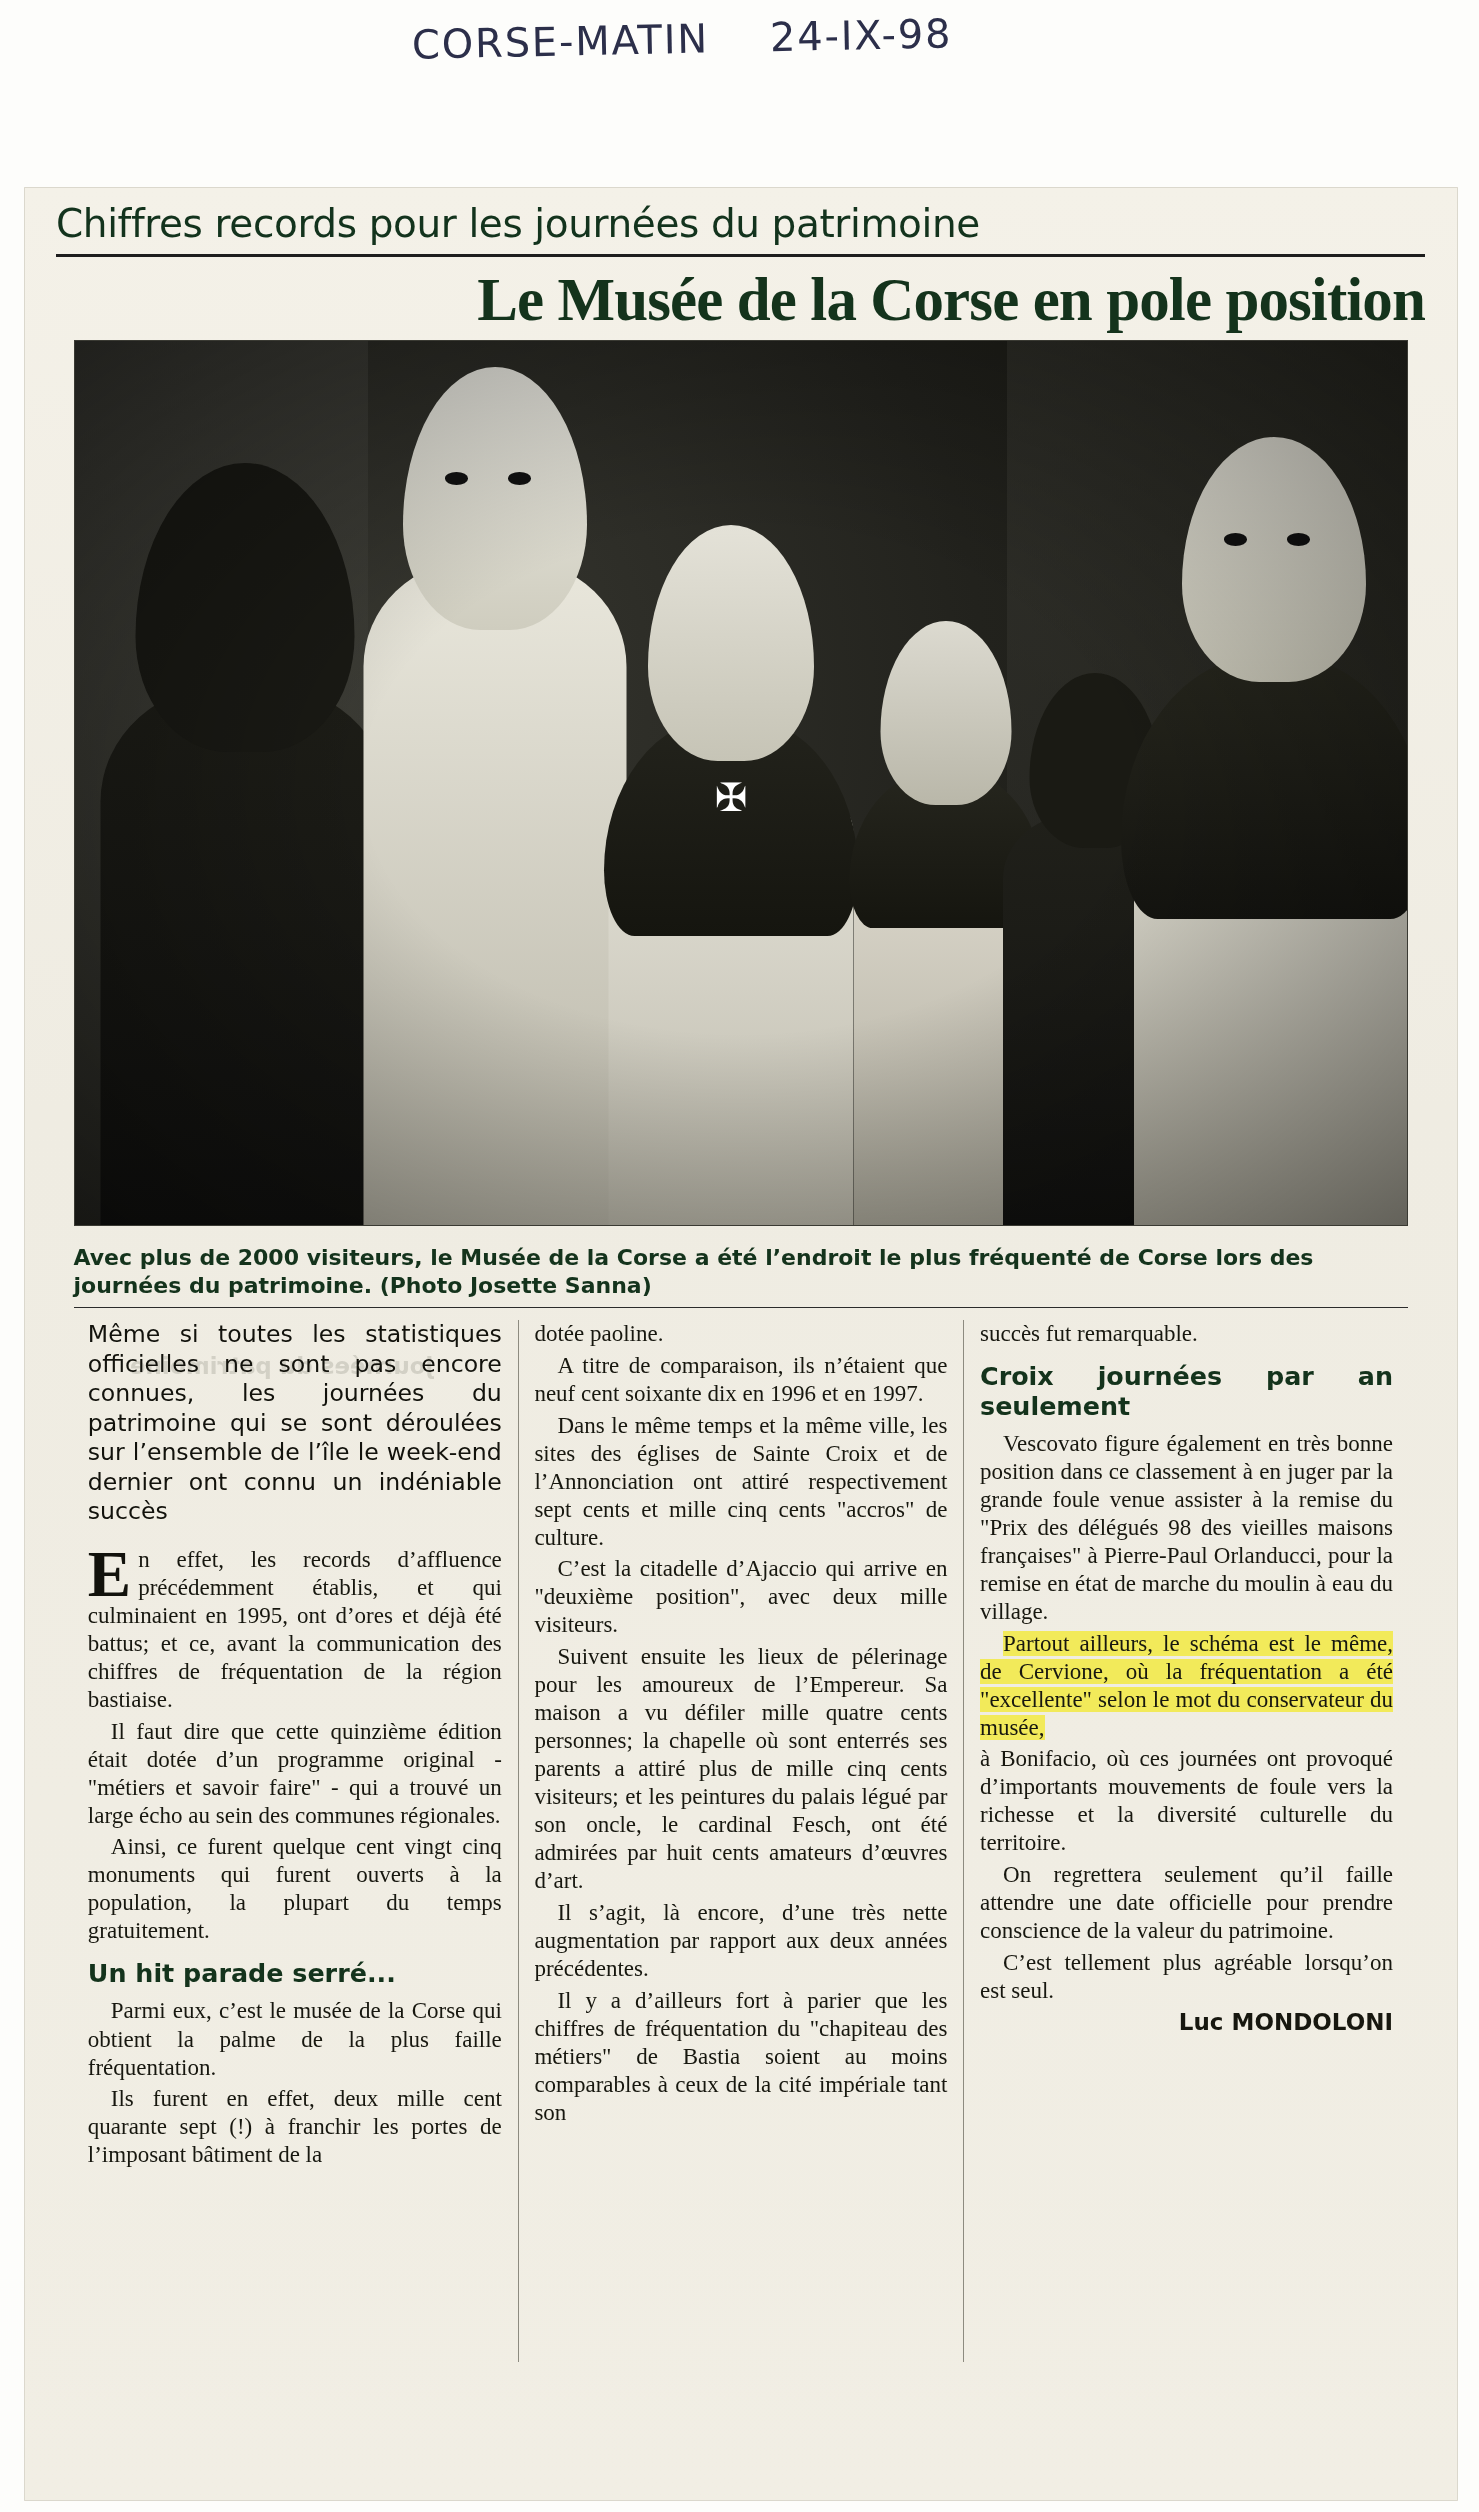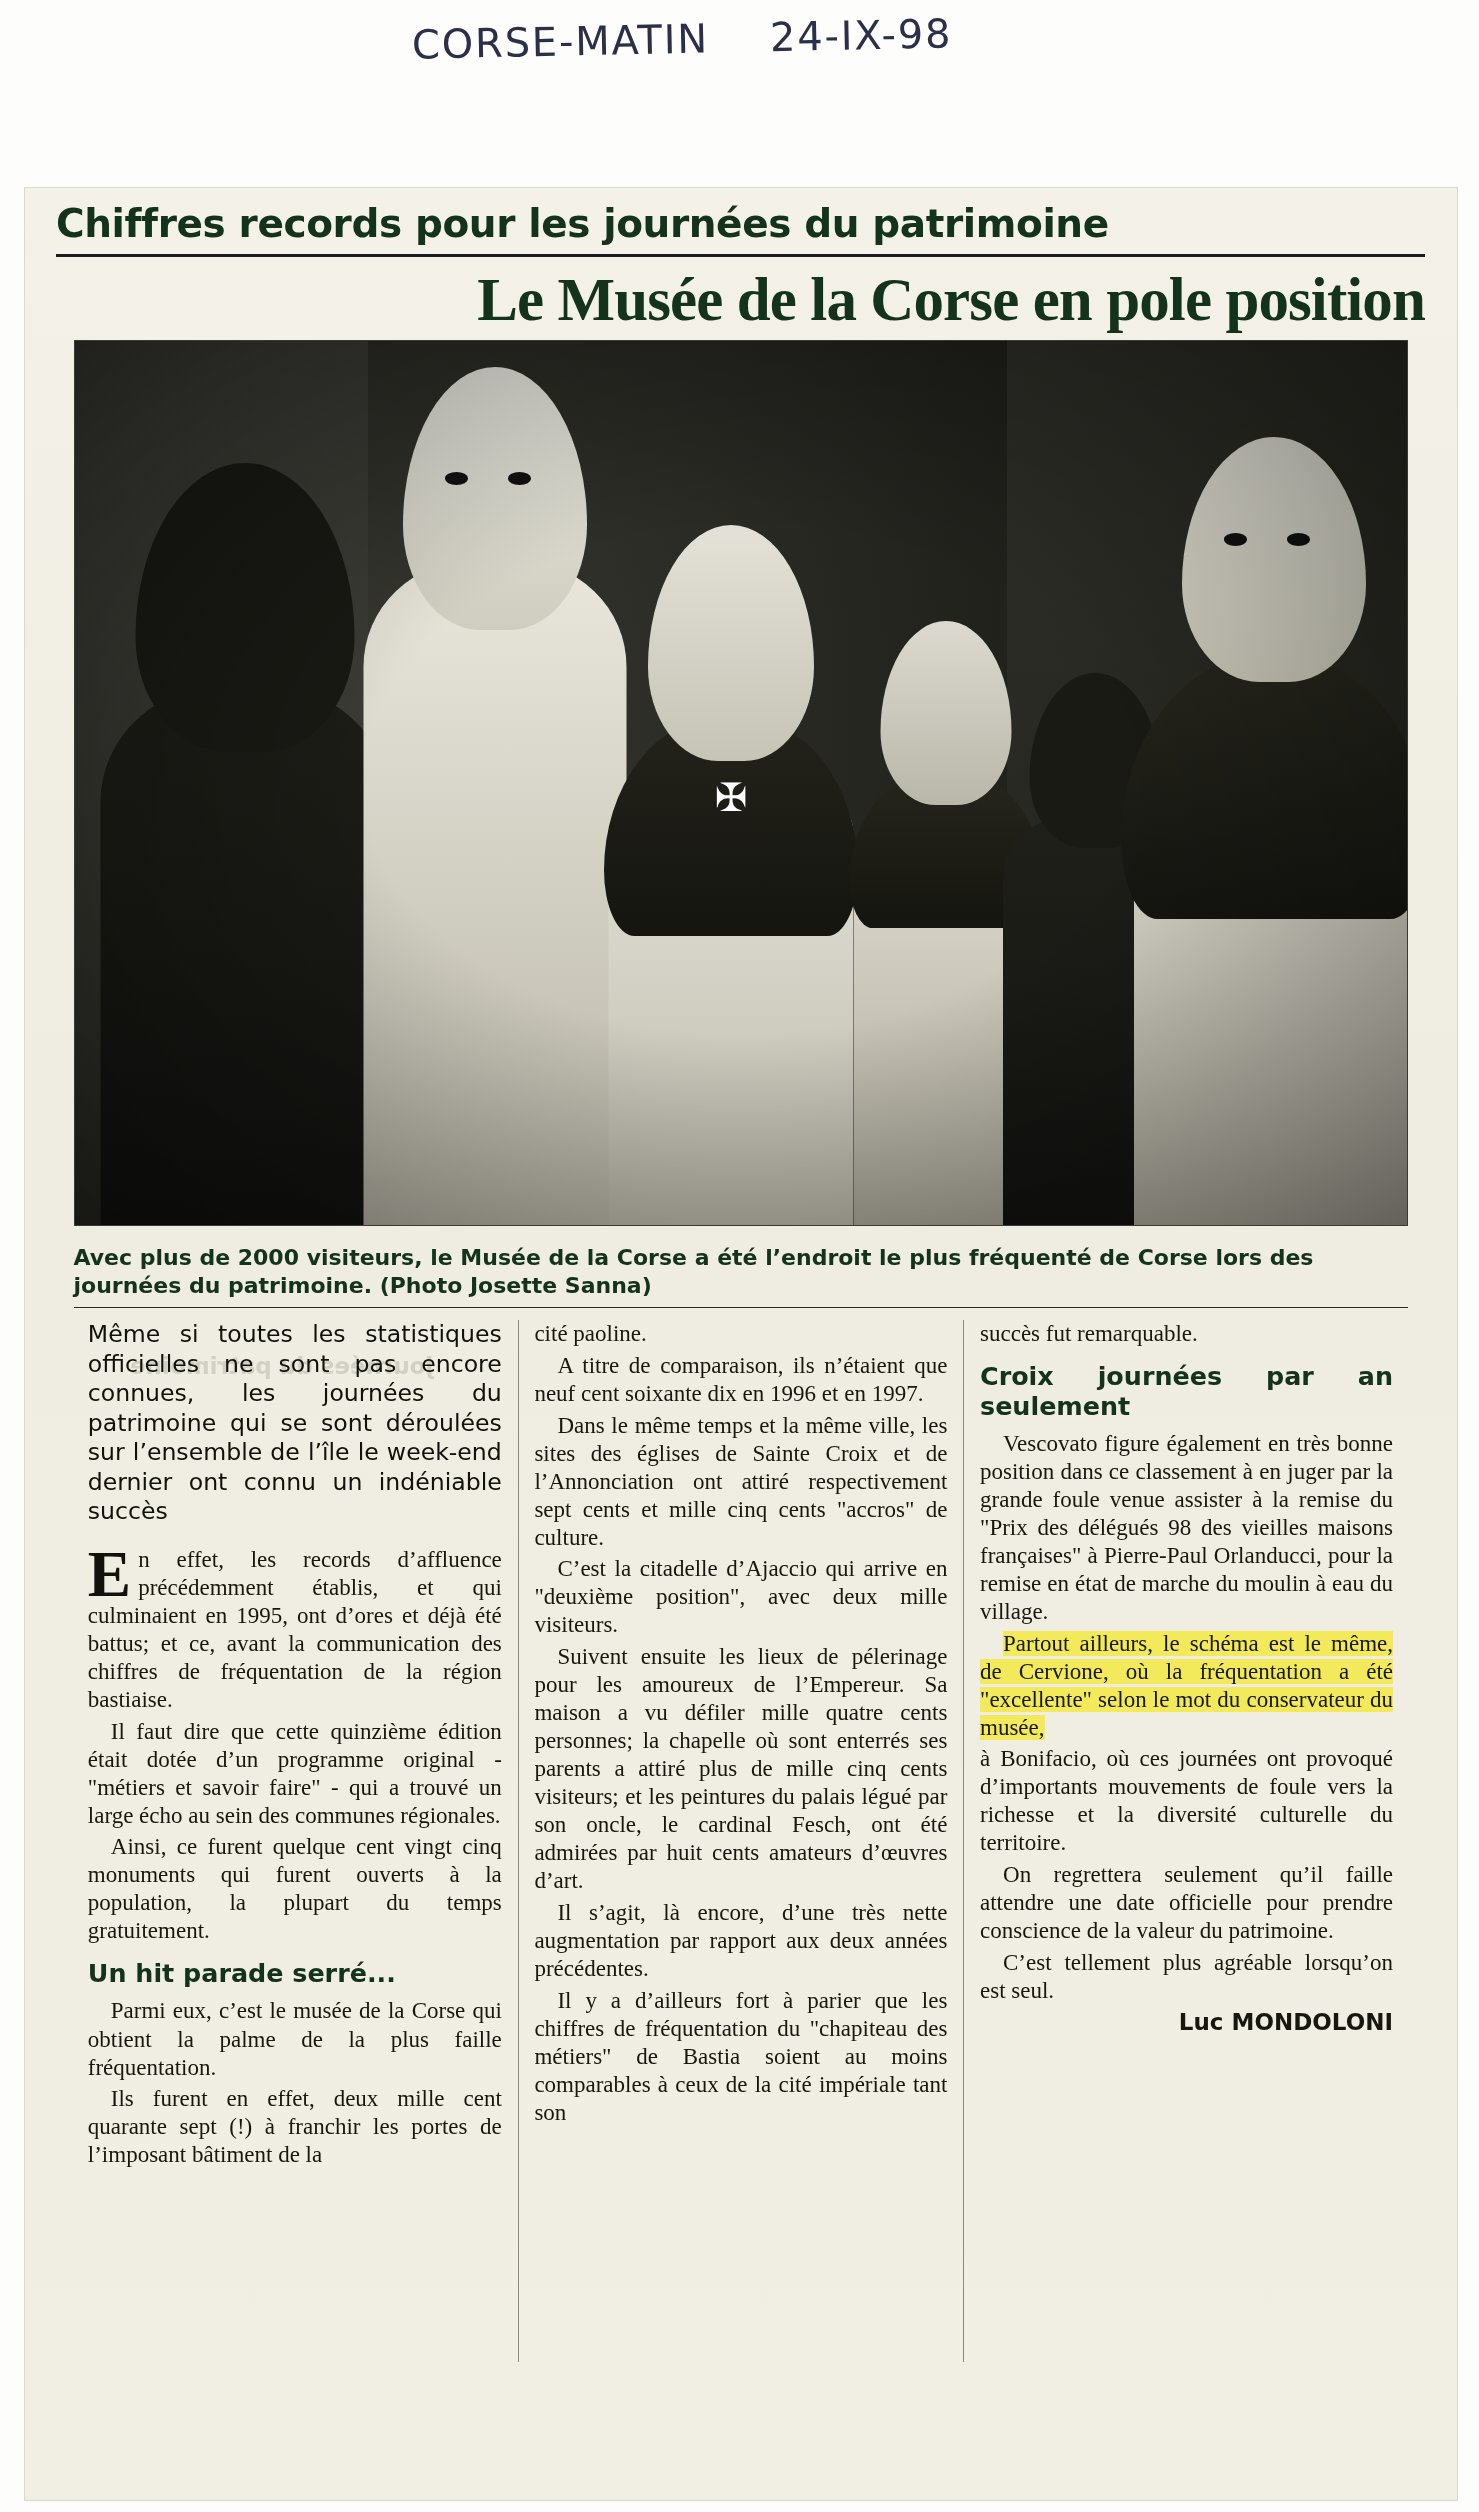--- a/index.html
+++ b/index.html
@@ -40,21 +40,21 @@
   .clip-inner{
     position:absolute;
     top:0;left:0;right:0;bottom:0;
     padding:0 17.5px;
     background:
       linear-gradient(180deg,#f4f1e8 0%,#efece2 40%,#f1eee4 100%);
   }
   .kicker{
     margin:15.8px 14px 0 14px;
     font-family:"DejaVu Sans", sans-serif;
-    font-weight:bold;
+    font-weight:normal;
     font-size:39px;
     color:#13331d;
     letter-spacing:-0.4px;
     line-height:1.05;
     border-bottom:3.5px solid #1d1d1d;
     padding-bottom:8.8px;
   }
   .headline{
     margin:12.3px 14px 10.5px 14px;
     font-family:"Liberation Serif", serif;
@@ -332,21 +332,21 @@
             <span class="dropcap">E</span><span>n effet, les records d’affluence précédemment établis, et qui culminaient en 1995, ont d’ores et déjà été battus; et ce, avant la communication des chiffres de fréquentation de la région bastiaise.</span>
           </p>
           <p>Il faut dire que cette quinzième édition était dotée d’un programme original - "métiers et savoir faire" - qui a trouvé un large écho au sein des communes régionales.</p>
           <p>Ainsi, ce furent quelque cent vingt cinq monuments qui furent ouverts à la population, la plupart du temps gratuitement.</p>
           <h3 class="subhead">Un hit parade serré...</h3>
           <p>Parmi eux, c’est le musée de la Corse qui obtient la palme de la plus faille fréquentation.</p>
           <p>Ils furent en effet, deux mille cent quarante sept (!) à franchir les portes de l’imposant bâtiment de la</p>
         </div>
 
         <div class="col">
-          <p style="text-indent:0">cité paoline.</p>
+          <p style="text-indent:0">dotée paoline.</p>
           <p>A titre de comparaison, ils n’étaient que neuf cent soixante dix en 1996 et en 1997.</p>
           <p>Dans le même temps et la même ville, les sites des églises de Sainte Croix et de l’Annonciation ont attiré respectivement sept cents et mille cinq cents "accros" de culture.</p>
           <p>C’est la citadelle d’Ajaccio qui arrive en "deuxième position", avec deux mille visiteurs.</p>
           <p>Suivent ensuite les lieux de pélerinage pour les amoureux de l’Empereur. Sa maison a vu défiler mille quatre cents personnes; la chapelle où sont enterrés ses parents a attiré plus de mille cinq cents visiteurs; et les peintures du palais légué par son oncle, le cardinal Fesch, ont été admirées par huit cents amateurs d’œuvres d’art.</p>
           <p>Il s’agit, là encore, d’une très nette augmentation par rapport aux deux années précédentes.</p>
           <p>Il y a d’ailleurs fort à parier que les chiffres de fréquentation du "chapiteau des métiers" de Bastia soient au moins comparables à ceux de la cité impériale tant son</p>
         </div>
 
         <div class="col">
           <p style="text-indent:0">succès fut remarquable.</p>

